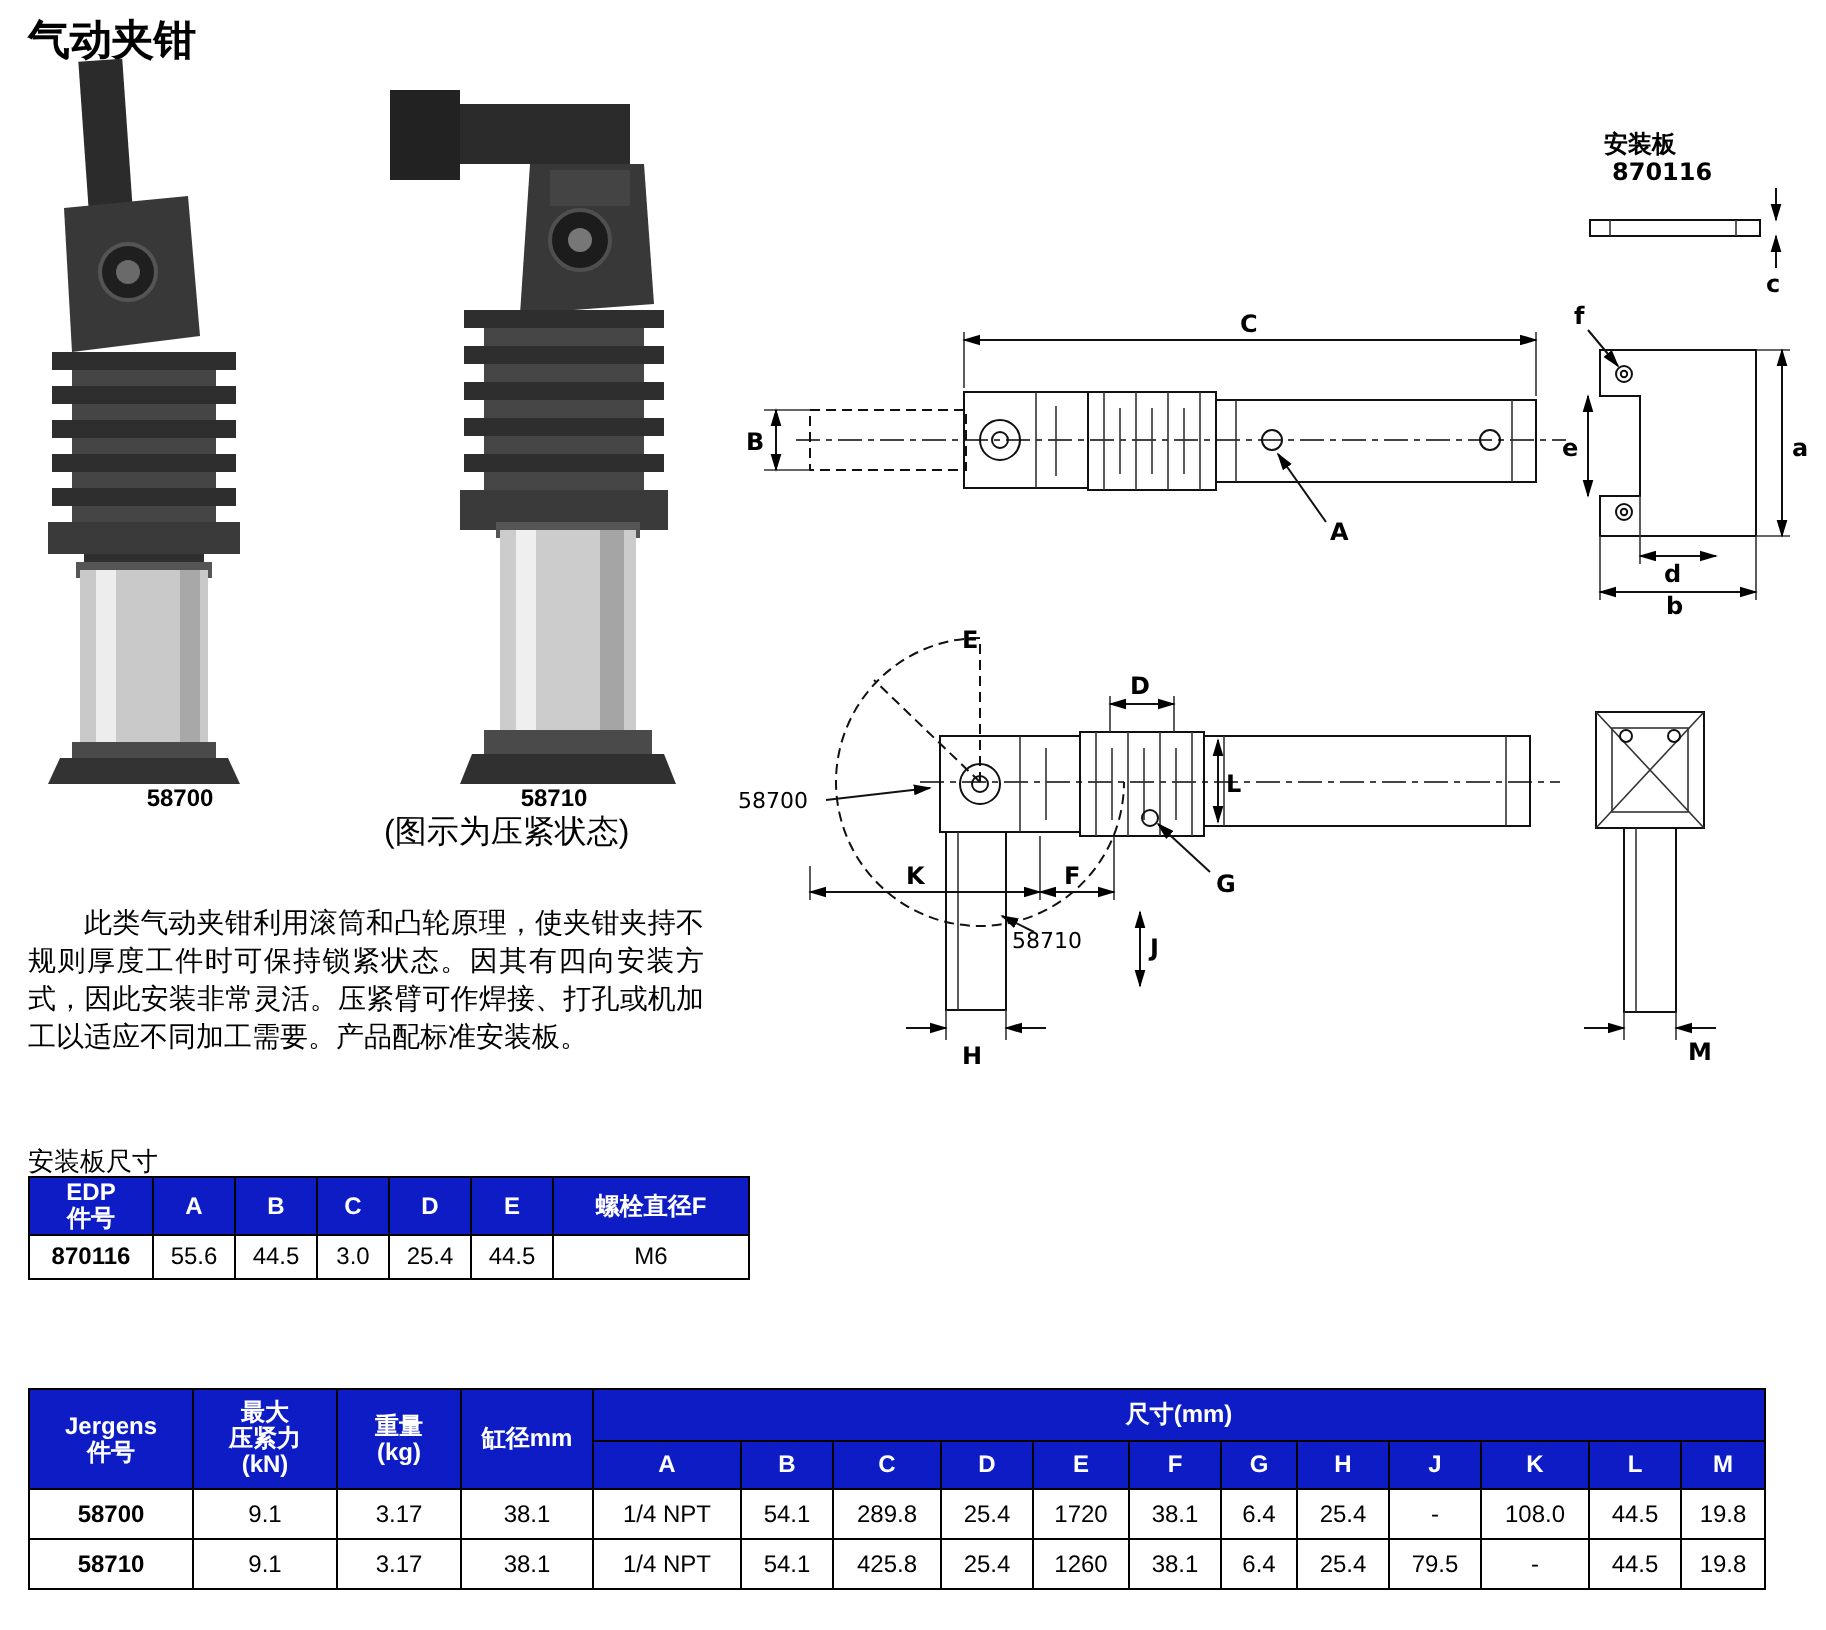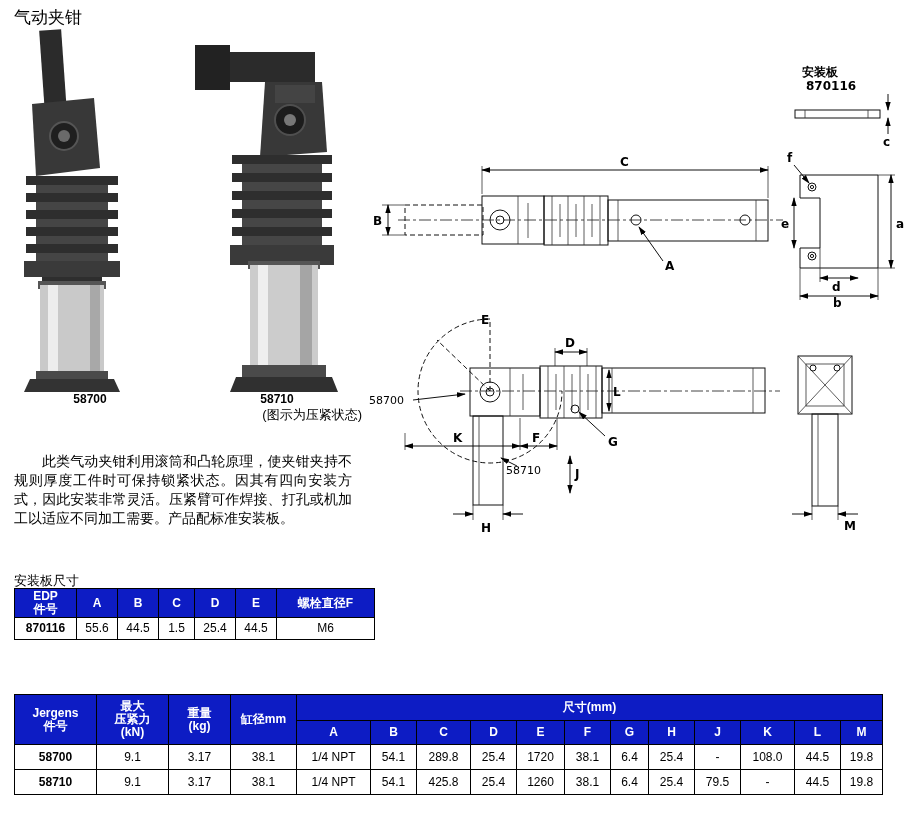--- a/index.html
+++ b/index.html
@@ -1,22 +1,22 @@
 <!DOCTYPE html>
 <html style="--header_bg: #0d1cc4; --header_text: #ffffff;"><head>
 <meta charset="utf-8">
 <style>
   *{margin:0;padding:0;box-sizing:border-box}
   html,body{background:#fff}
   body{width:913px;height:815px;position:relative;overflow:hidden;
        font-family:"Liberation Sans","DejaVu Sans",sans-serif;color:#000}
   .abs{position:absolute}
-  .page-title{font-size:17px;font-weight:normal}
+  .page-title{font-size:21px;font-weight:bold}
   .caption{font-size:12px;font-weight:bold;text-align:center}
-  .note{font-size:13px;text-align:right}
+  .note{font-size:16px;text-align:left}
   .desc{font-size:14px;line-height:19px;text-indent:2em;text-align:justify}
   .sec-heading{font-size:13px;font-weight:normal}
   table{border-collapse:collapse;table-layout:fixed}
   .tbl th,.tbl td{border:1px solid #000;text-align:center;font-size:12px;padding:1px 2px;overflow:hidden}
   .tbl th{background:var(--header_bg,#0d1cc4);color:var(--header_text,#fff);font-weight:bold;line-height:13px}
   .tbl td{background:#fff;line-height:15px}
   .pre{white-space:pre-line}
   .bold{font-weight:bold}
   svg{display:block}
   svg text{font-family:"DejaVu Sans","Liberation Sans",sans-serif}
@@ -273,21 +273,21 @@
     <th>B</th>
     <th>C</th>
     <th>D</th>
     <th>E</th>
     <th>螺栓直径F</th>
   </tr>
   <tr style="height:22px">
     <td class="bold">870116</td>
     <td>55.6</td>
     <td>44.5</td>
-    <td>1.5</td>
+    <td>3.0</td>
     <td>25.4</td>
     <td>44.5</td>
     <td>M6</td>
   </tr>
 </tbody>
   </table>
 
 <table class="abs tbl" style="left:14px;top:694px;width:732px">
   <colgroup>
     <col style="width:82px">

